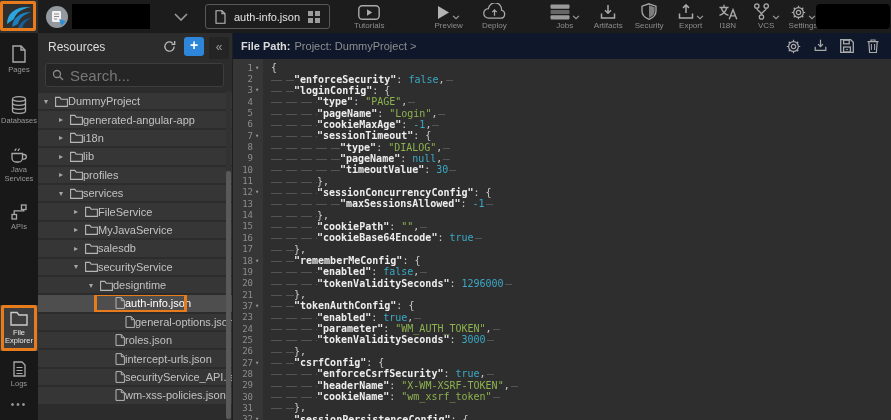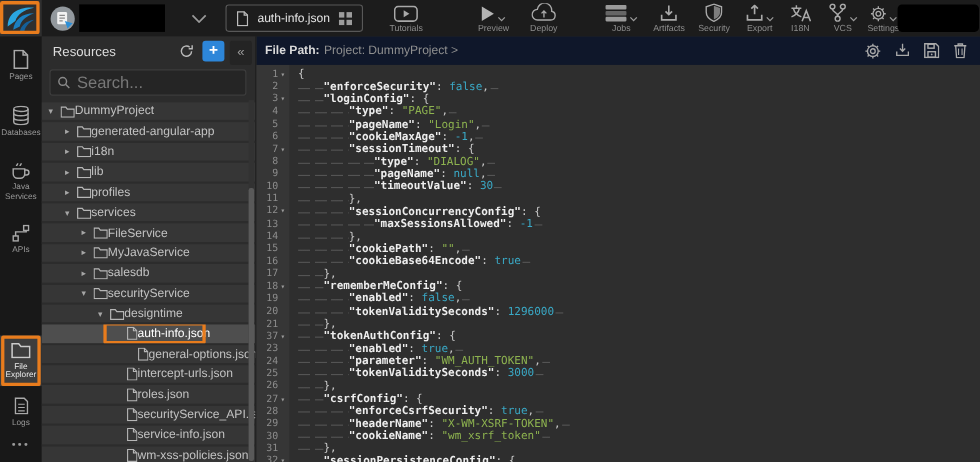--- a/index.html
+++ b/index.html
@@ -501,51 +501,41 @@
           <span class="tlabel">general-options.json</span>
         </div>
         <div class="trow" style="padding-left: 66px;">
           <span class="tarrow"></span>
           <span style="display: flex;">
             <svg width="10" height="12" viewBox="0 0 10 12">
               <path d="M1 .6h5.3L9.4 3.7V11.4H1z" fill="none" stroke="#b6b6b6" stroke-width="1"></path>
               <path d="M6.3 .6v3.1h3.1" fill="none" stroke="#b6b6b6" stroke-width="1"></path>
             </svg>
           </span>
-          <span class="tlabel">intercept-urls.json</span>
+          <span class="tlabel">roles.json</span>
         </div>
         <div class="trow" style="padding-left: 66px;">
           <span class="tarrow"></span>
           <span style="display: flex;">
             <svg width="10" height="12" viewBox="0 0 10 12">
               <path d="M1 .6h5.3L9.4 3.7V11.4H1z" fill="none" stroke="#b6b6b6" stroke-width="1"></path>
               <path d="M6.3 .6v3.1h3.1" fill="none" stroke="#b6b6b6" stroke-width="1"></path>
             </svg>
           </span>
-          <span class="tlabel">roles.json</span>
+          <span class="tlabel">intercept-urls.json</span>
         </div>
         <div class="trow" style="padding-left: 66px;">
           <span class="tarrow"></span>
           <span style="display: flex;">
             <svg width="10" height="12" viewBox="0 0 10 12">
               <path d="M1 .6h5.3L9.4 3.7V11.4H1z" fill="none" stroke="#b6b6b6" stroke-width="1"></path>
               <path d="M6.3 .6v3.1h3.1" fill="none" stroke="#b6b6b6" stroke-width="1"></path>
             </svg>
           </span>
           <span class="tlabel">securityService_API.json</span>
-        </div>
-        <div class="trow" style="padding-left: 66px;">
-          <span class="tarrow"></span>
-          <span style="display: flex;">
-            <svg width="10" height="12" viewBox="0 0 10 12">
-              <path d="M1 .6h5.3L9.4 3.7V11.4H1z" fill="none" stroke="#b6b6b6" stroke-width="1"></path>
-              <path d="M6.3 .6v3.1h3.1" fill="none" stroke="#b6b6b6" stroke-width="1"></path>
-            </svg>
-          </span>
-          <span class="tlabel">service-info.json</span>
         </div>
         <div class="trow" style="padding-left: 66px;">
           <span class="tarrow"></span>
           <span style="display: flex;">
             <svg width="10" height="12" viewBox="0 0 10 12">
               <path d="M1 .6h5.3L9.4 3.7V11.4H1z" fill="none" stroke="#b6b6b6" stroke-width="1"></path>
               <path d="M6.3 .6v3.1h3.1" fill="none" stroke="#b6b6b6" stroke-width="1"></path>
             </svg>
           </span>
           <span class="tlabel">wm-xss-policies.json</span>

